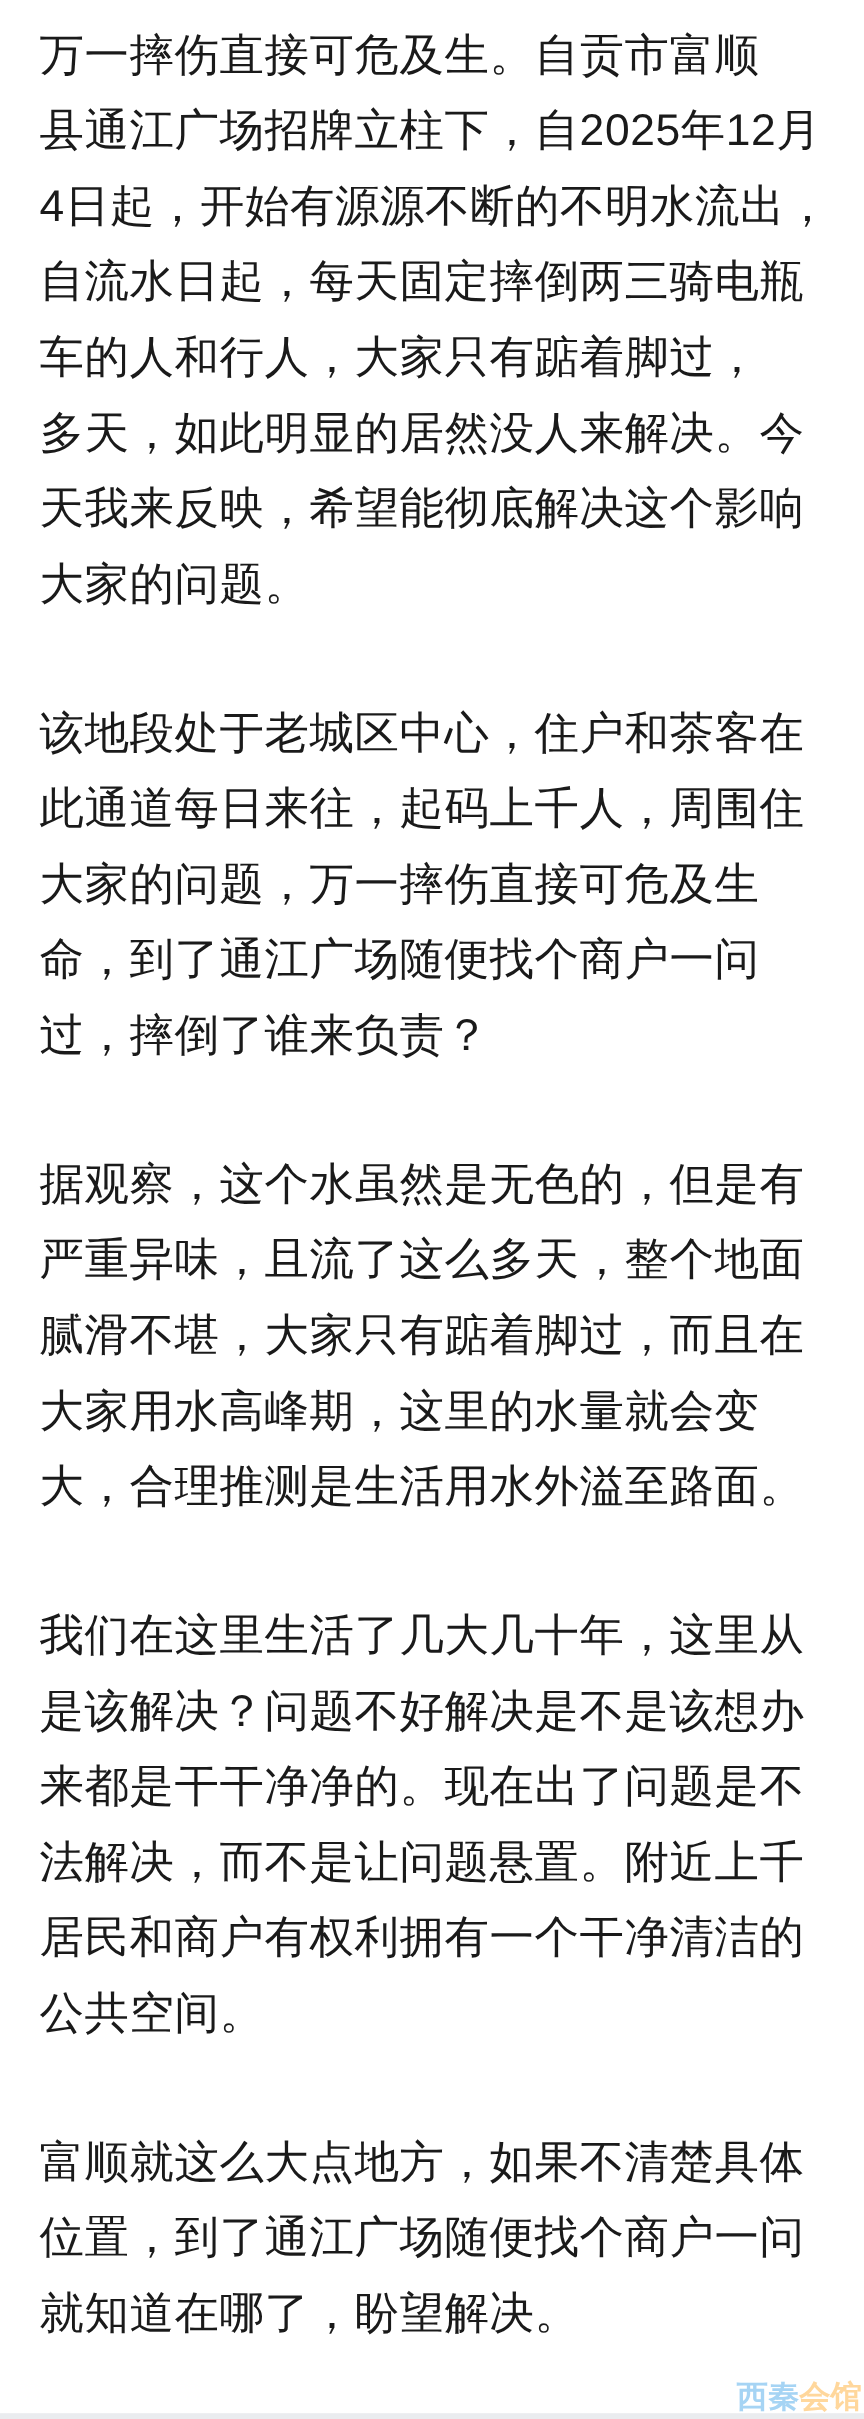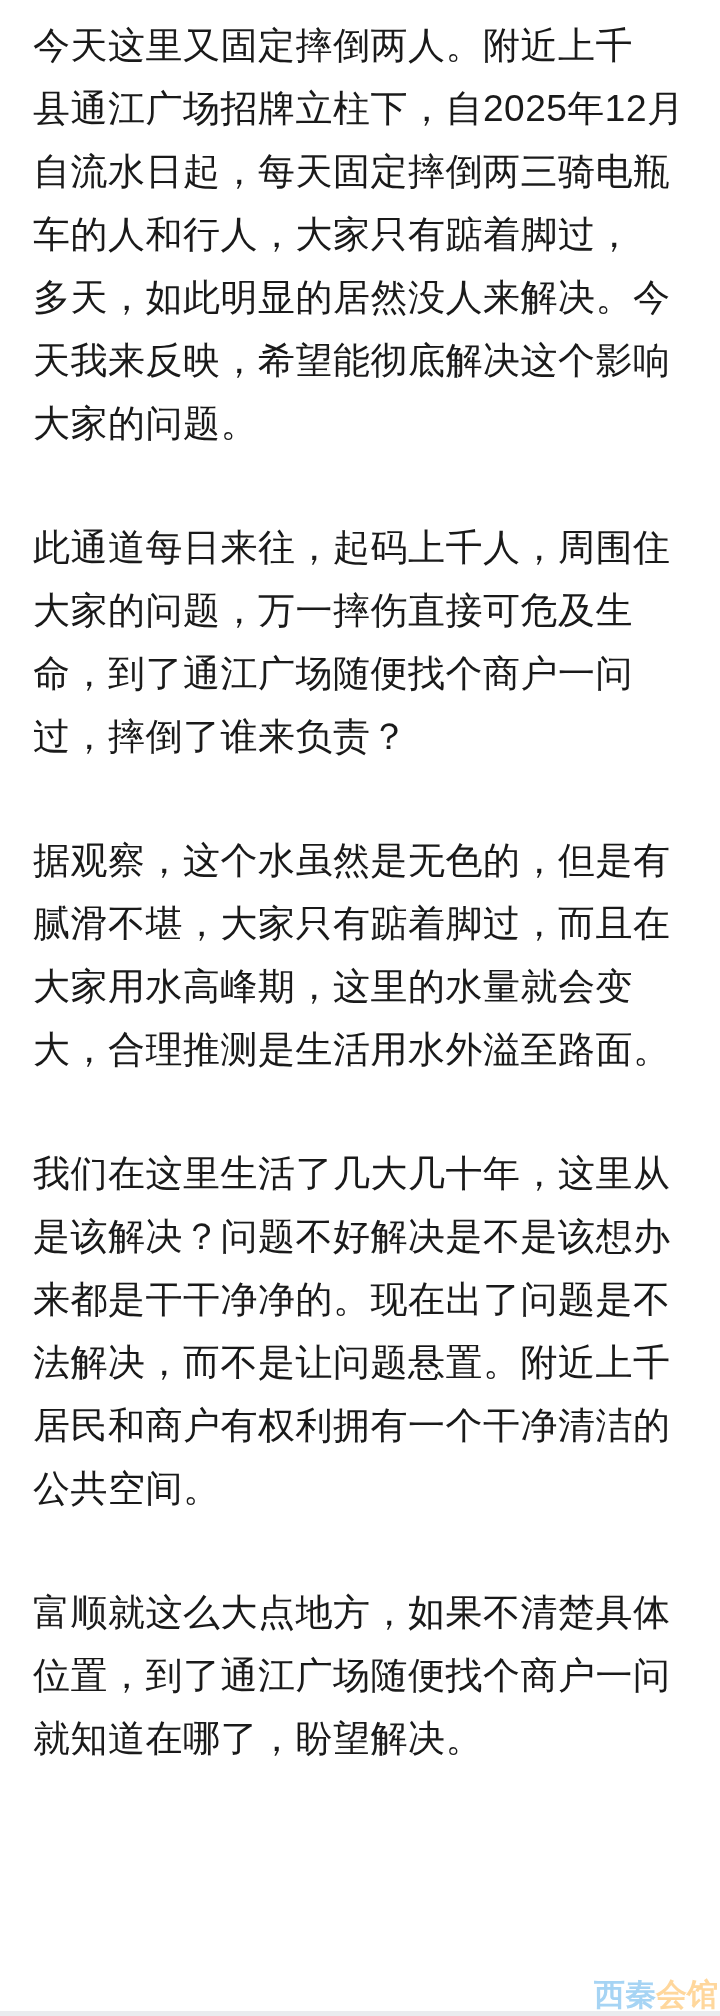--- a/index.html
+++ b/index.html
@@ -31,21 +31,21 @@
   .para:last-child {
     margin-bottom: 0;
   }
   .line {
     white-space: nowrap;
   }
   .watermark {
     position: absolute;
     right: 2px;
     bottom: 6px;
-    font-size: 31px;
+    font-size: 26px;
     font-weight: 700;
     line-height: 1;
     white-space: nowrap;
     letter-spacing: 0;
   }
   .wm-blue { color: #a6d4f4; }
   .wm-orange { color: #ffd79c; }
   .bottom-strip {
     position: absolute;
     left: 0;
@@ -53,36 +53,39 @@
     width: 720px;
     height: 5px;
     background: #eaecef;
   }
 </style>
 </head>
 <body style="background: rgb(255, 255, 255);">
 
 <main class="article" style="color: rgb(26, 26, 26);">
     <div class="para">
-      <div class="line">今天这里又固定摔倒两人。附近上千</div>
+      <div class="line">万一摔伤直接可危及生。自贡市富顺</div>
       <div class="line">县通江广场招牌立柱下，自2025年12月</div>
+      <div class="line">4日起，开始有源源不断的不明水流出，</div>
       <div class="line">自流水日起，每天固定摔倒两三骑电瓶</div>
       <div class="line">车的人和行人，大家只有踮着脚过，</div>
       <div class="line">多天，如此明显的居然没人来解决。今</div>
       <div class="line">天我来反映，希望能彻底解决这个影响</div>
       <div class="line">大家的问题。</div>
     </div>
     <div class="para">
+      <div class="line">该地段处于老城区中心，住户和茶客在</div>
       <div class="line">此通道每日来往，起码上千人，周围住</div>
       <div class="line">大家的问题，万一摔伤直接可危及生</div>
       <div class="line">命，到了通江广场随便找个商户一问</div>
       <div class="line">过，摔倒了谁来负责？</div>
     </div>
     <div class="para">
       <div class="line">据观察，这个水虽然是无色的，但是有</div>
+      <div class="line">严重异味，且流了这么多天，整个地面</div>
       <div class="line">腻滑不堪，大家只有踮着脚过，而且在</div>
       <div class="line">大家用水高峰期，这里的水量就会变</div>
       <div class="line">大，合理推测是生活用水外溢至路面。</div>
     </div>
     <div class="para">
       <div class="line">我们在这里生活了几大几十年，这里从</div>
       <div class="line">是该解决？问题不好解决是不是该想办</div>
       <div class="line">来都是干干净净的。现在出了问题是不</div>
       <div class="line">法解决，而不是让问题悬置。附近上千</div>
       <div class="line">居民和商户有权利拥有一个干净清洁的</div>

